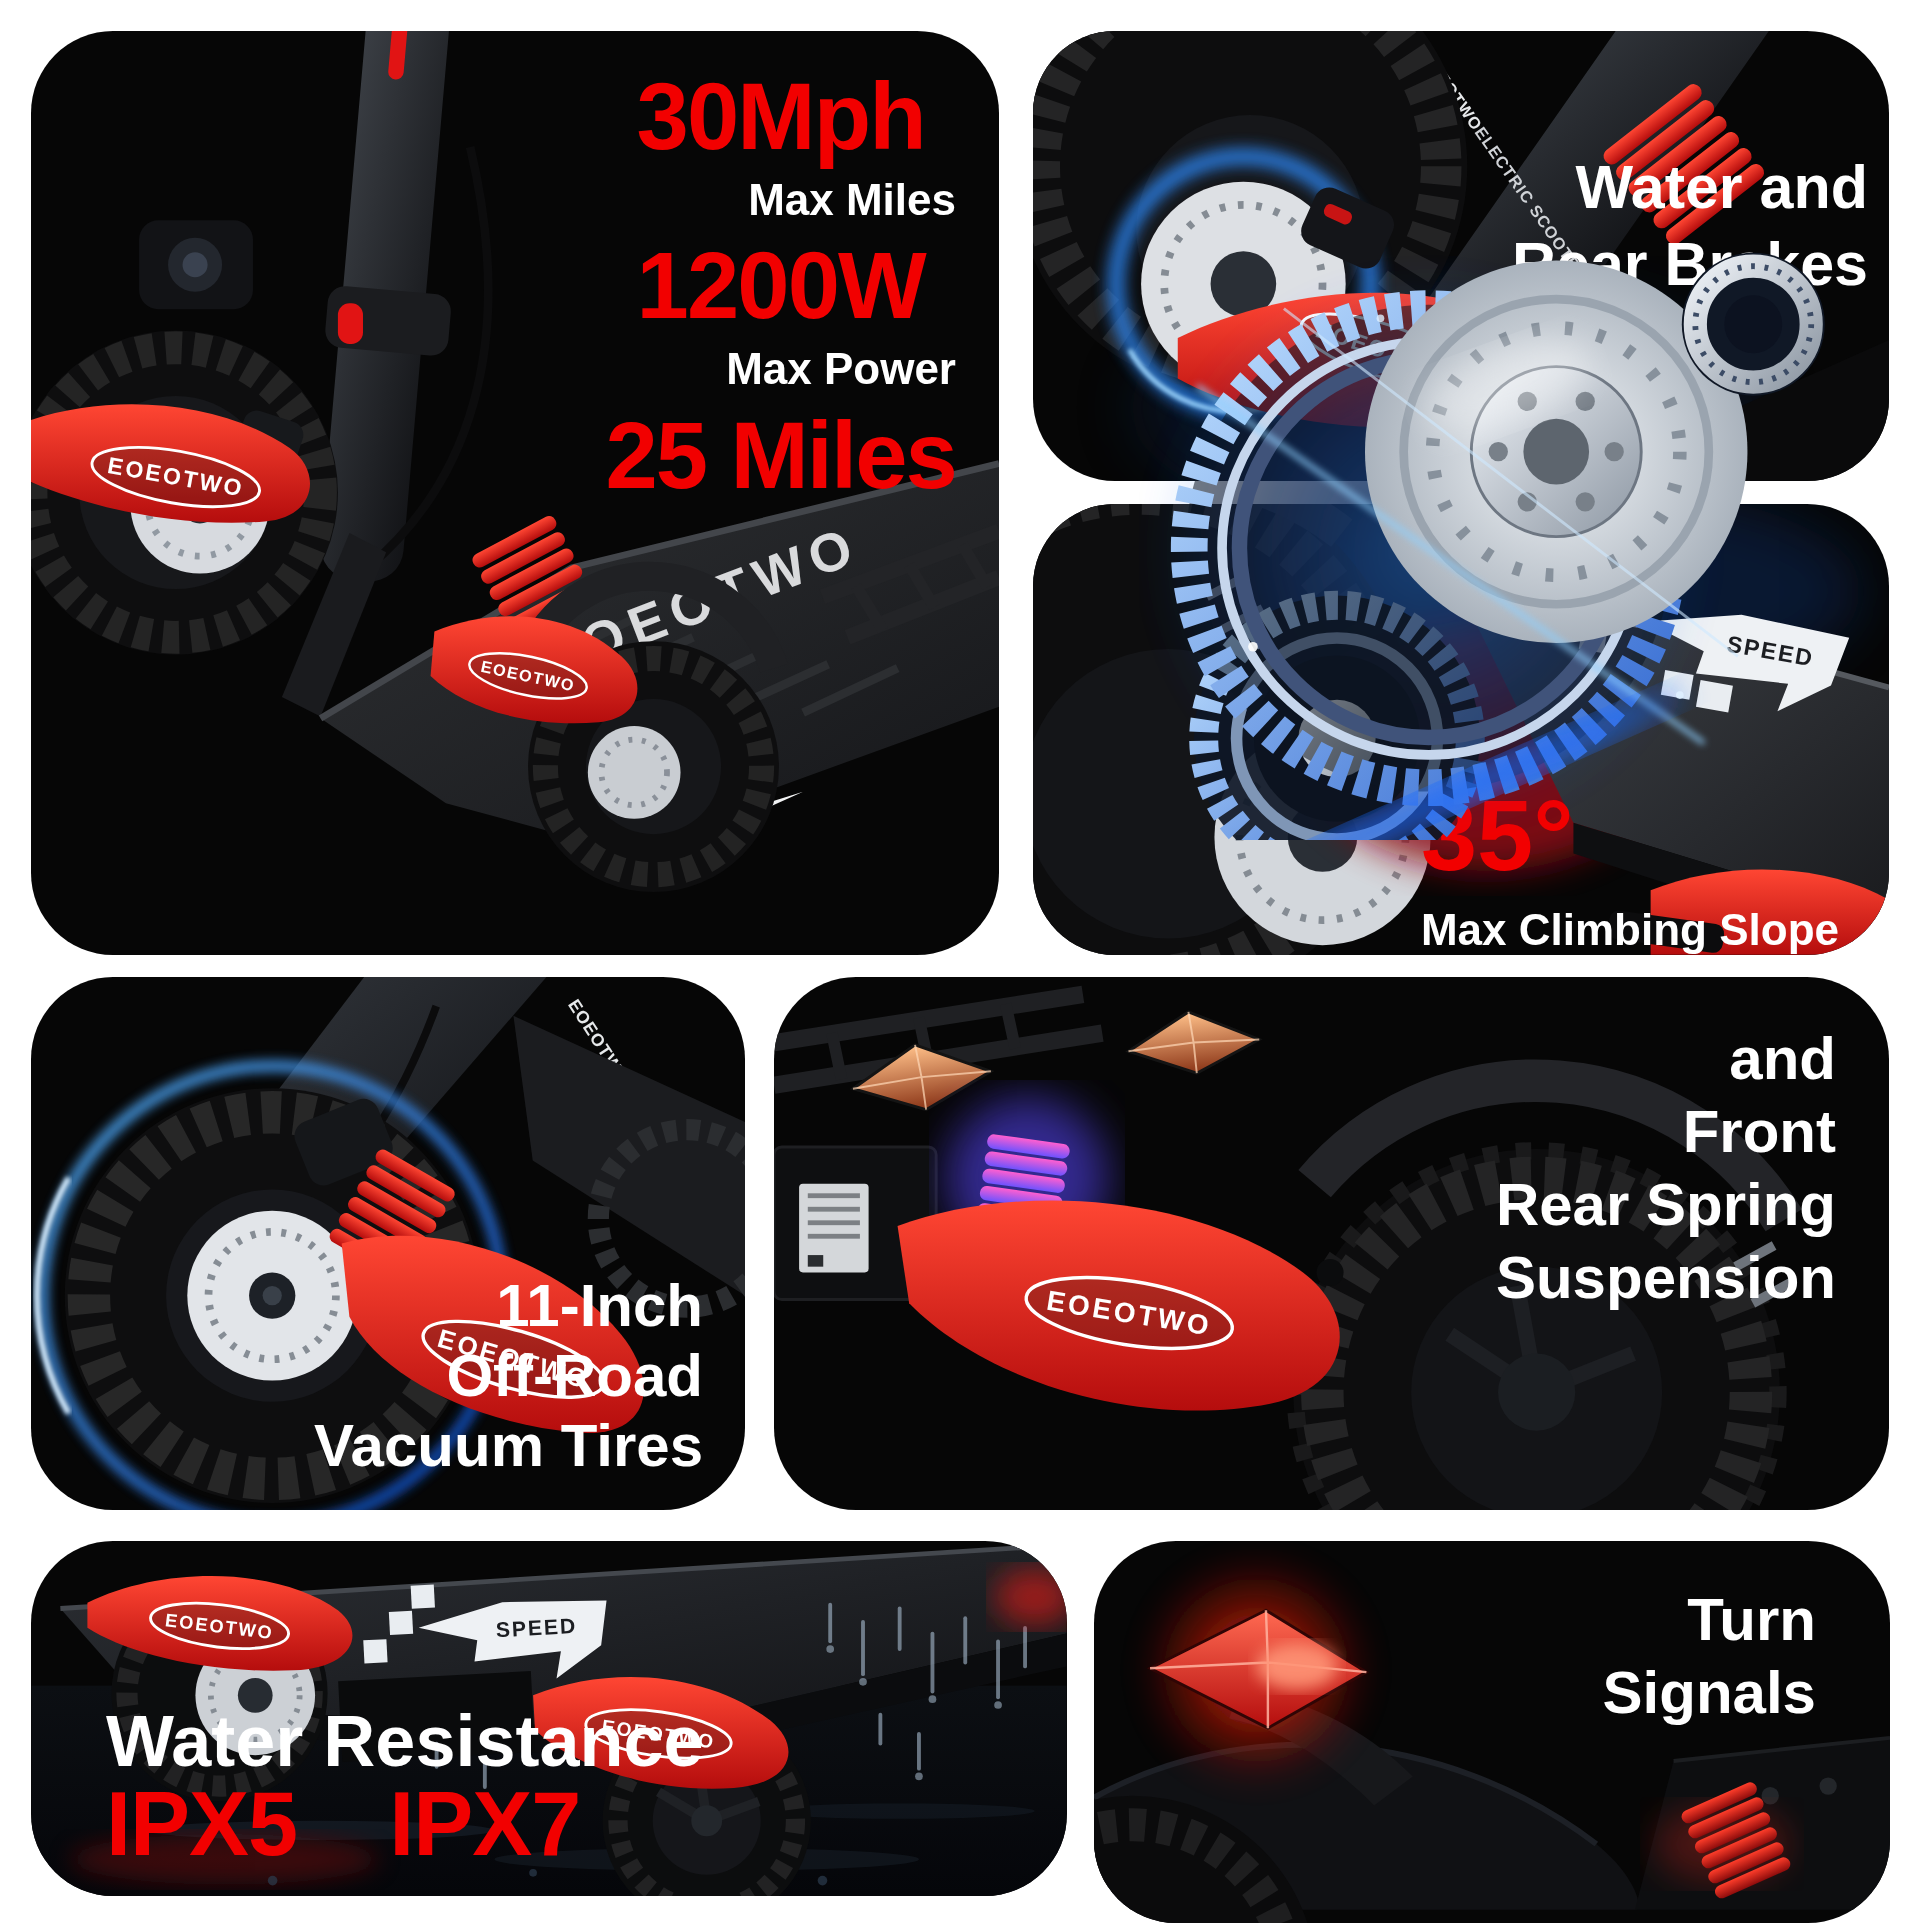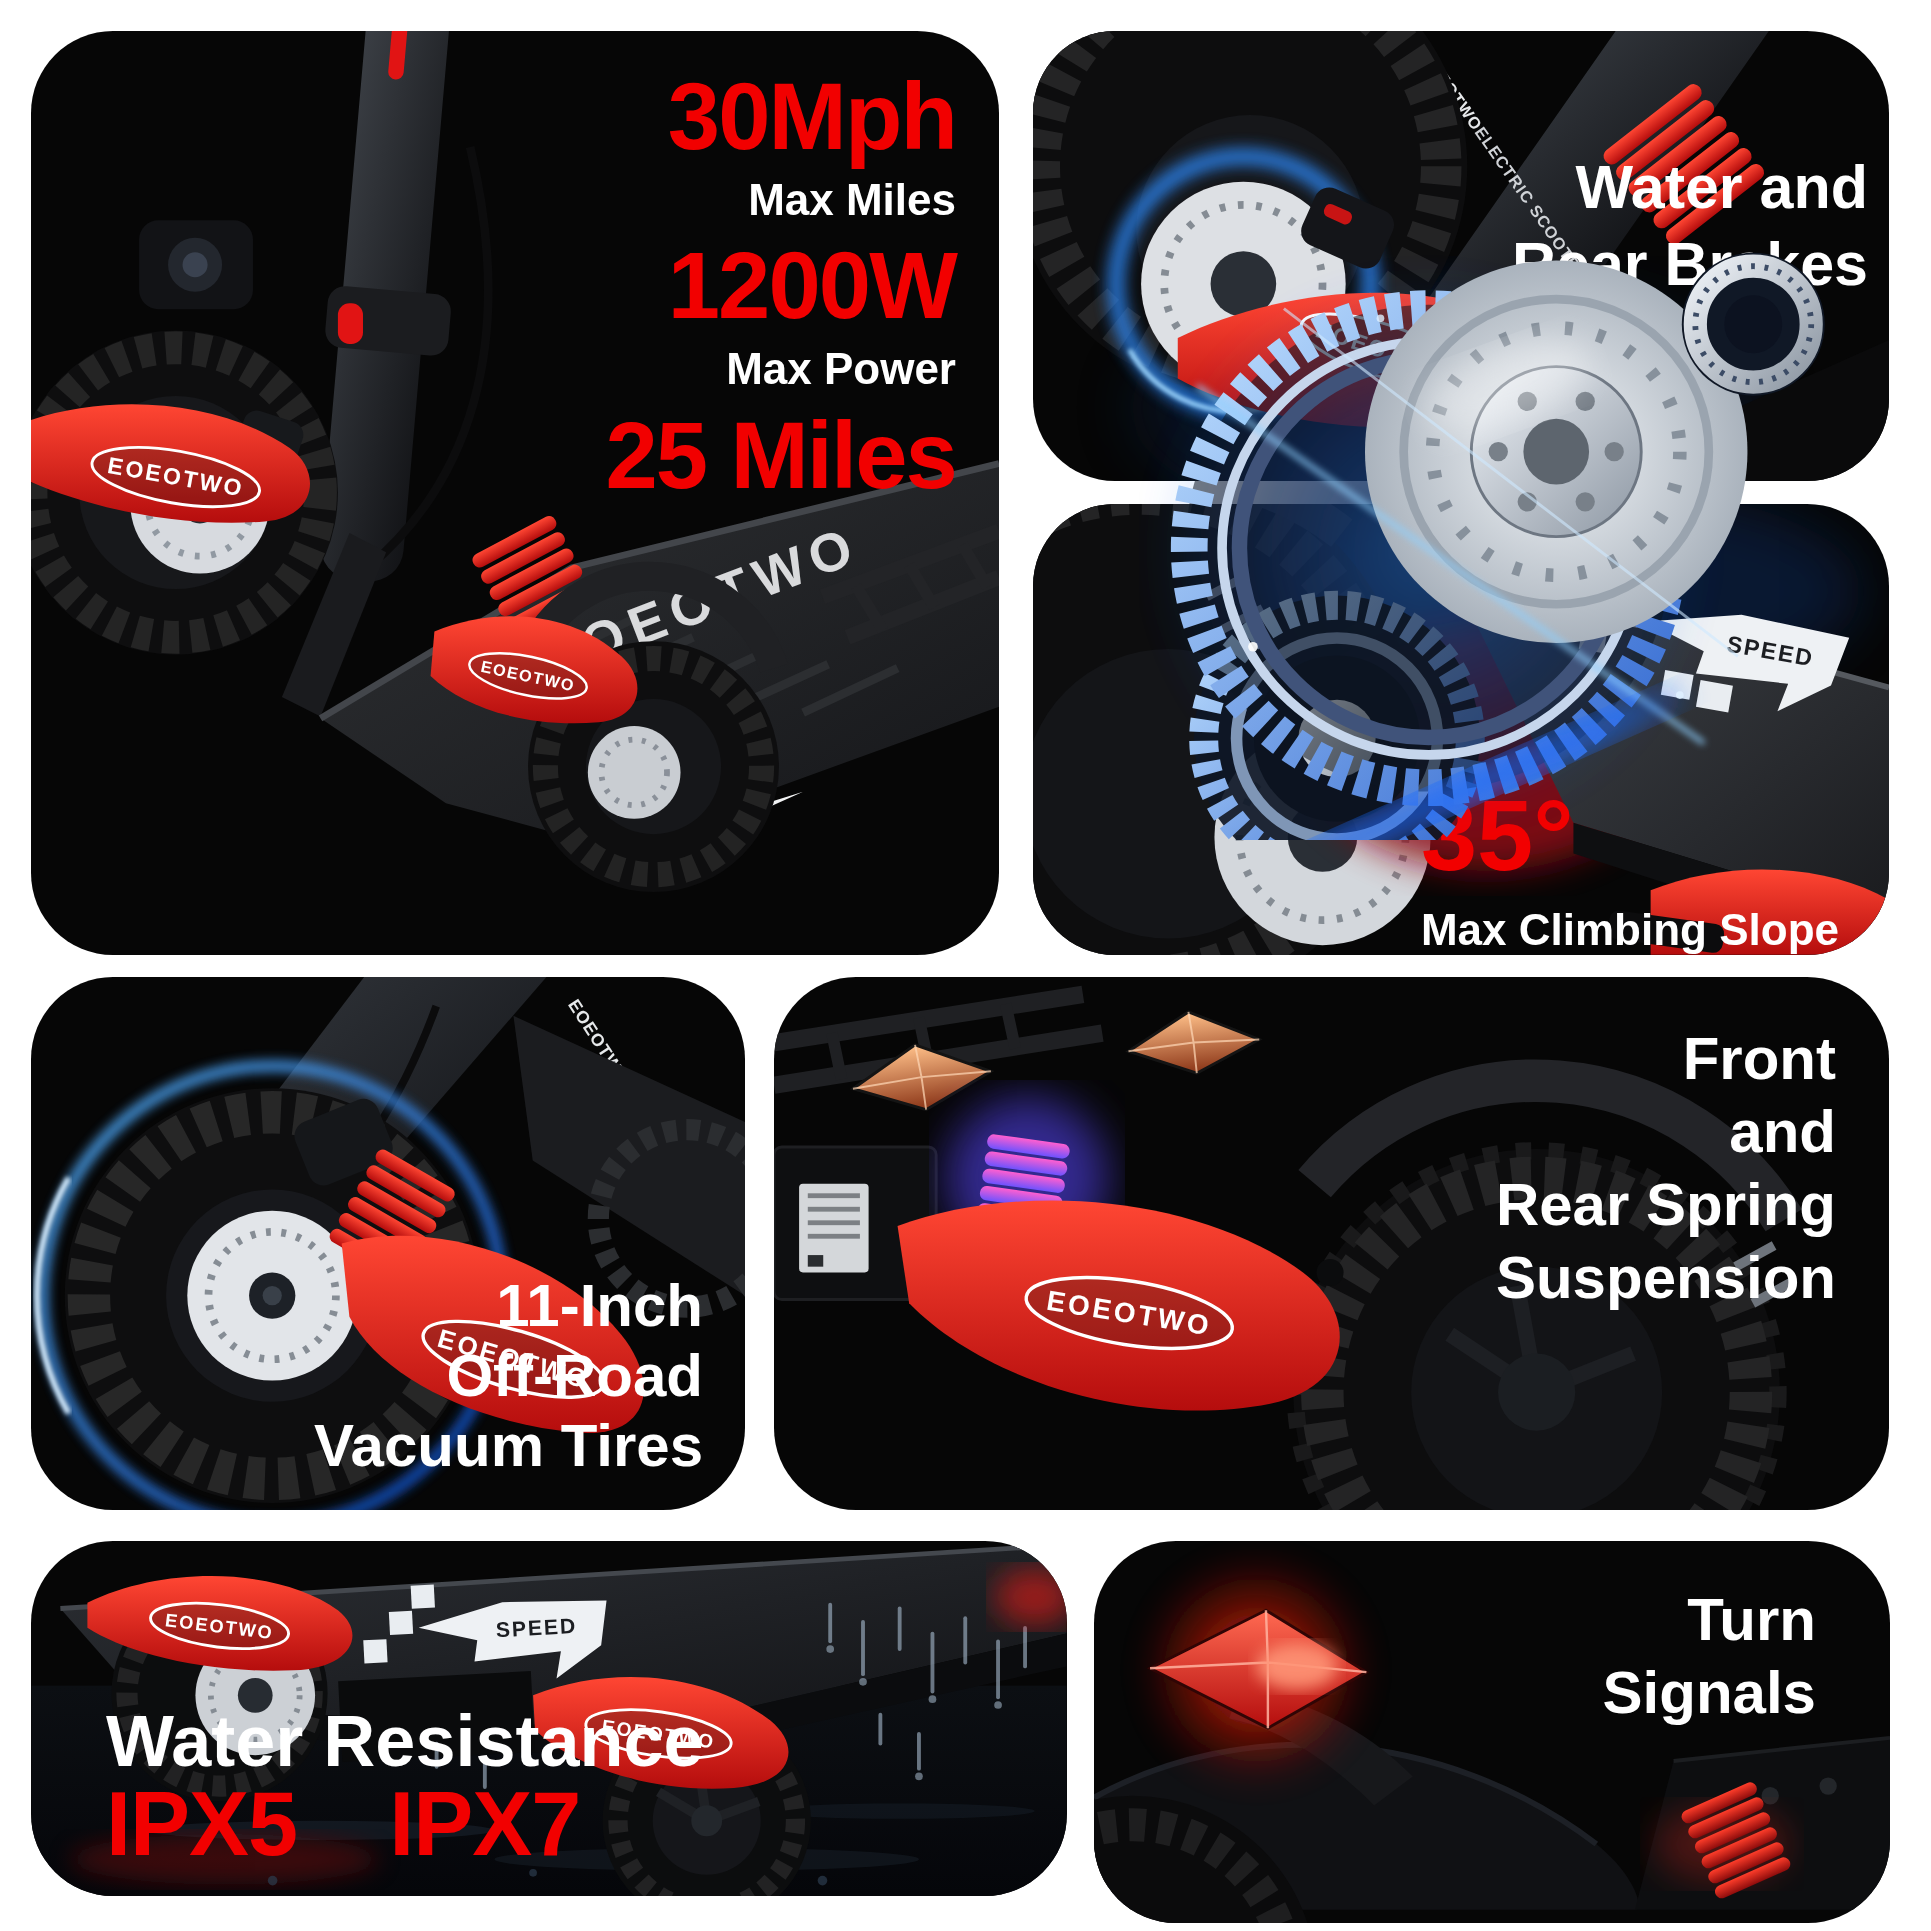--- a/index.html
+++ b/index.html
@@ -4,21 +4,21 @@
 <style>
   html,body{margin:0;padding:0;background:#ffffff;}
   #stage{position:relative;width:1931px;height:1931px;background:var(--page-bg,#fff);overflow:hidden;
          font-family:"Liberation Sans",sans-serif;}
   .panel{position:absolute;background:var(--panel-bg,#060606);border-radius:82px;overflow:hidden;}
   .art{position:absolute;left:0;top:0;width:100%;height:100%;display:block;}
   .txt{position:absolute;font-weight:700;color:#fff;}
   .right{text-align:right;}
   
   .stats{position:absolute;top:37px;right:43px;text-align:right;}
-  .stat-value{font-weight:700;font-size:94px;line-height:97px;letter-spacing:-1.9px;color:var(--accent-red,#f20000);}
+  .stat-value{font-weight:700;font-size:94px;line-height:97px;letter-spacing:-1.9px;color:var(--accent-red,#f20000);text-align:center;}
   .stat-label{font-weight:700;font-size:44px;line-height:50px;color:#fff;margin:9.7px 0 12.6px;}
   .feature-title{font-weight:700;color:#fff;}
   .brakes-title{top:118px;right:21px;font-size:61px;line-height:77px;}
   .climb-block{top:288px;right:50px;}
   .climb-value{font-size:101px;line-height:87px;font-weight:700;color:var(--accent-red,#f20000);}
   .climb-label{font-size:44px;line-height:48px;font-weight:700;color:#fff;margin-top:27px;}
   .tires-title{top:294px;right:42px;font-size:60px;line-height:70px;}
   .susp-title{top:45px;right:53px;font-size:60px;line-height:73px;}
   .water-block{left:75px;top:165px;}
   .water-title{font-size:72px;line-height:70px;font-weight:700;color:#fff;}
@@ -433,22 +433,22 @@
       <g>
         <path d="M128,258 C250,212 436,224 548,306 C606,350 600,424 514,442 C380,468 220,420 140,338 Z" fill="url(#su-red)"></path>
         <circle cx="576" cy="306" r="14" fill="#0b0c0d"></circle>
         <g transform="translate(368,348) rotate(9)">
           <ellipse rx="108" ry="33" fill="rgba(20,20,20,0.25)" stroke="#ffffff" stroke-width="3.5"></ellipse>
           <text text-anchor="middle" dy="10" font-size="29" font-weight="700" letter-spacing="3" fill="#ffffff">EOEOTWO</text>
         </g>
       </g>
     </svg>
     <div class="txt feature-title susp-title right">
+      <div>and</div>
       <div>Front</div>
-      <div>and</div>
       <div>Rear Spring</div>
       <div>Suspension</div>
     </div>
   </section>
 
   <section class="panel" style="left:31px;top:1541px;width:1036px;height:355px;">
     <svg class="art" viewBox="0 0 1073 368">
       <defs>
         <linearGradient id="w-red" x1="0" y1="0" x2="0" y2="1">
             <stop offset="0" stop-color="#ff4633"></stop>

